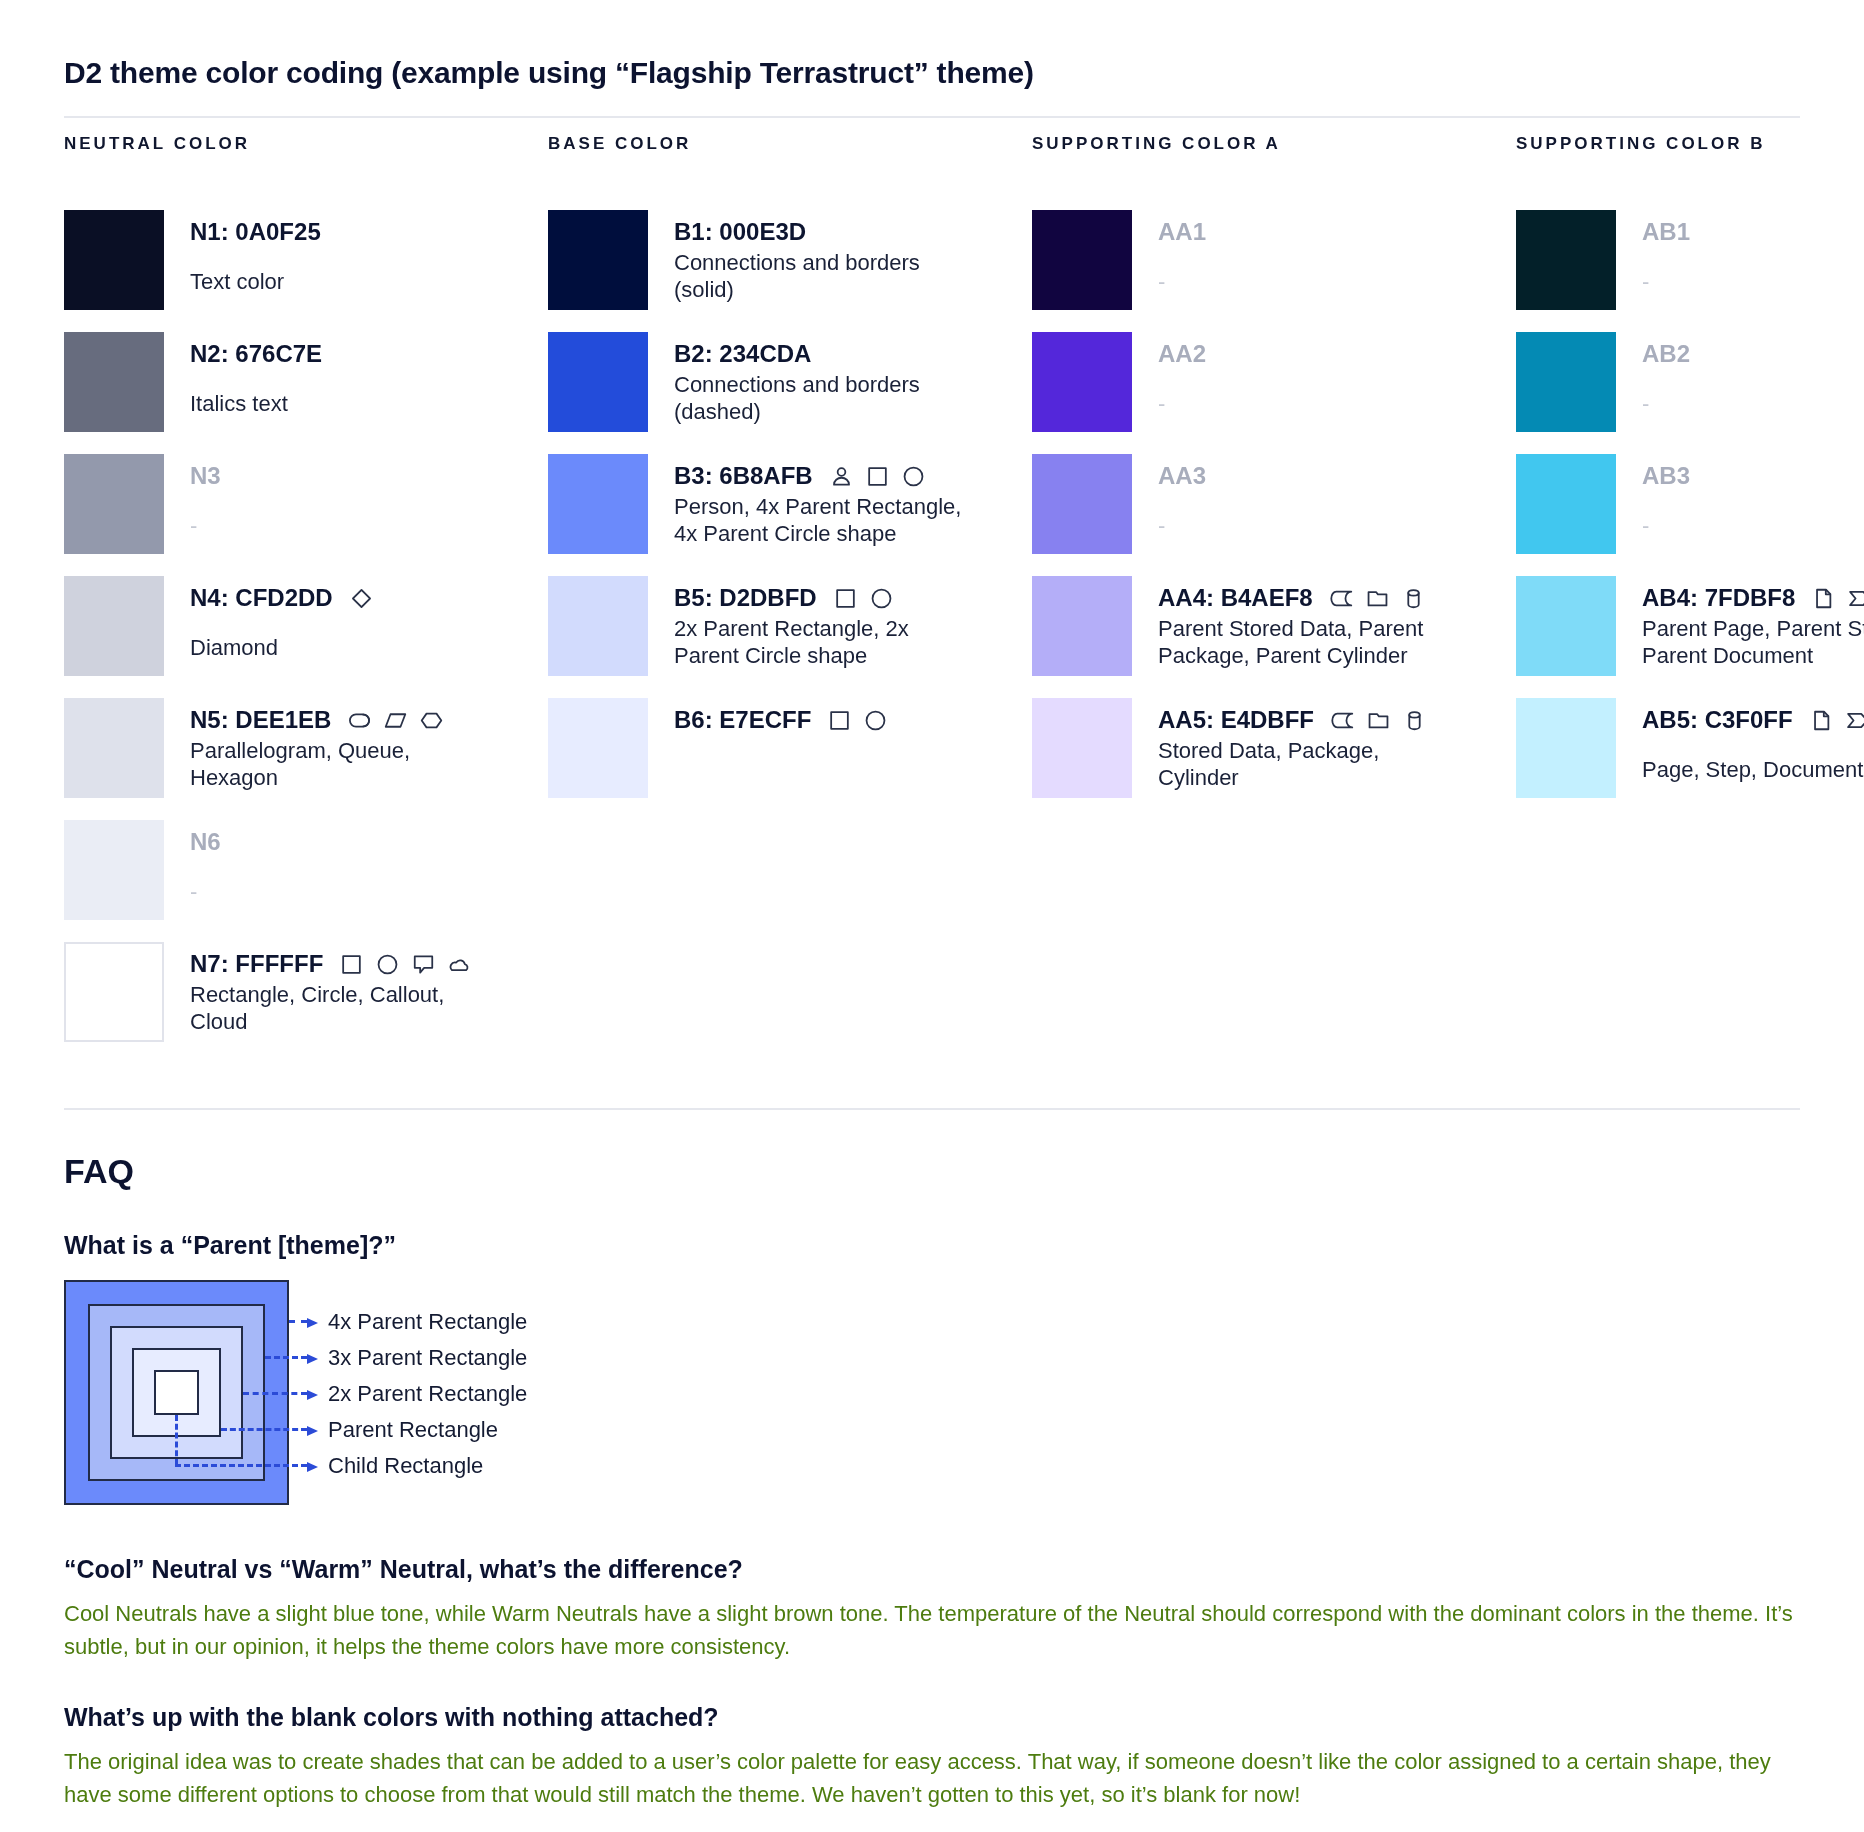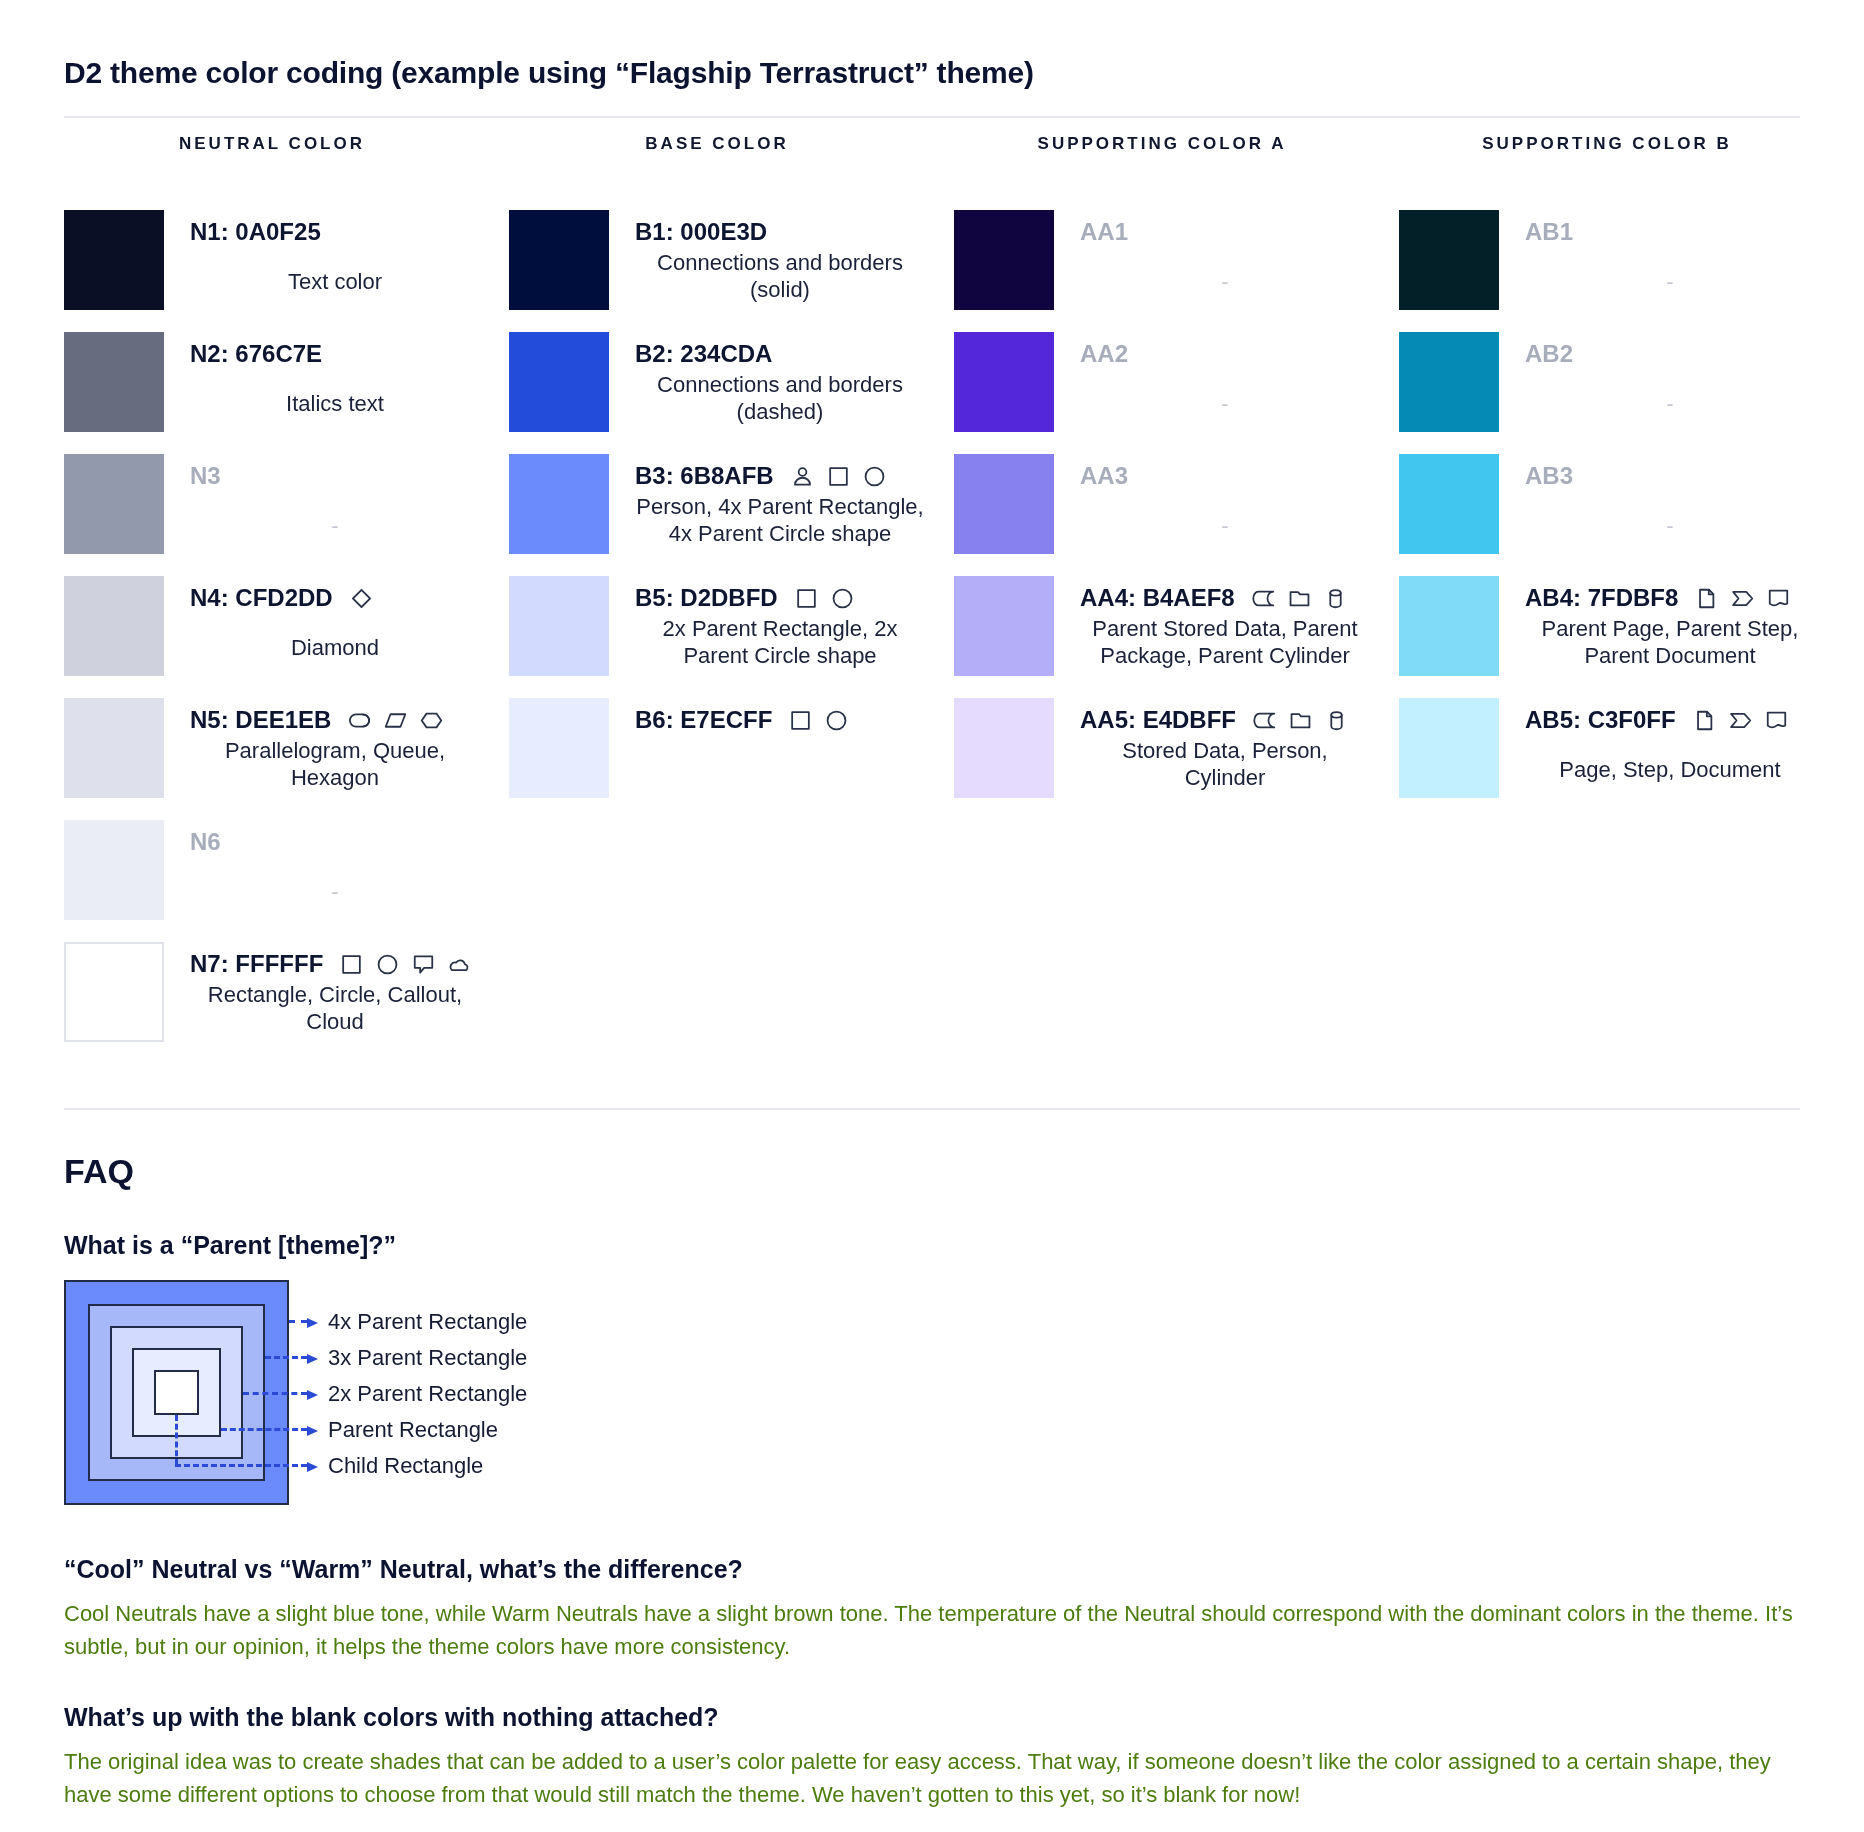--- a/index.html
+++ b/index.html
@@ -13,21 +13,21 @@
 
   h1.page-title {
     margin: 56px 0 26px; font-size: 30px; font-weight: 700;
     color: #0C1330; letter-spacing: -0.2px;
   }
   .divider { border: none; border-top: 2px solid #E5E7ED; }
 
   
   .palette {
     display: grid; grid-template-columns: repeat(4, 1fr);
-    column-gap: 29px; margin-top: 0; text-align: center;
+    column-gap: 68px; margin-top: 0;
   }
   .colheader {
     margin: 16px 0 56px; font-size: 17px; font-weight: 700;
     letter-spacing: 3px; color: #10172F;
   }
   .prow { display: flex; align-items: flex-start; margin-bottom: 22px; min-height: 100px; }
   .swatch { flex: 0 0 100px; width: 100px; height: 100px; }
   .swatch.bordered { border: 2px solid #E1E3EB; }
   .rowtext { margin-left: 26px; width: 290px; }
   .rowtitle {
@@ -337,21 +337,21 @@
                   <path d="M3.4 18.6 V5.8 H10.6 L12.4 8 H20.6 V18.6 Z"></path>
                 </svg>
               </span>
               <span class="icon">
                 <svg viewBox="0 0 24 24">
                   <path d="M7 6.6 V17.4 c0 1.7 2.2 3 5 3 s5 -1.3 5 -3 V6.6"></path>
                   <ellipse cx="12" cy="6.6" rx="5" ry="2.6"></ellipse>
                 </svg>
               </span>
             </div>
-            <div class="rowdesc">Stored Data, Person, Cylinder</div>
+            <div class="rowdesc">Stored Data, Package, Cylinder</div>
           </div>
         </div>
       </div>
       <div>
         <div class="colheader">SUPPORTING COLOR B</div>
         <div class="prow">
           <div class="swatch" style="background: rgb(3, 32, 41);"></div>
           <div class="rowtext">
             <div class="rowtitle gray">
               <span class="codelabel">AB1</span>

